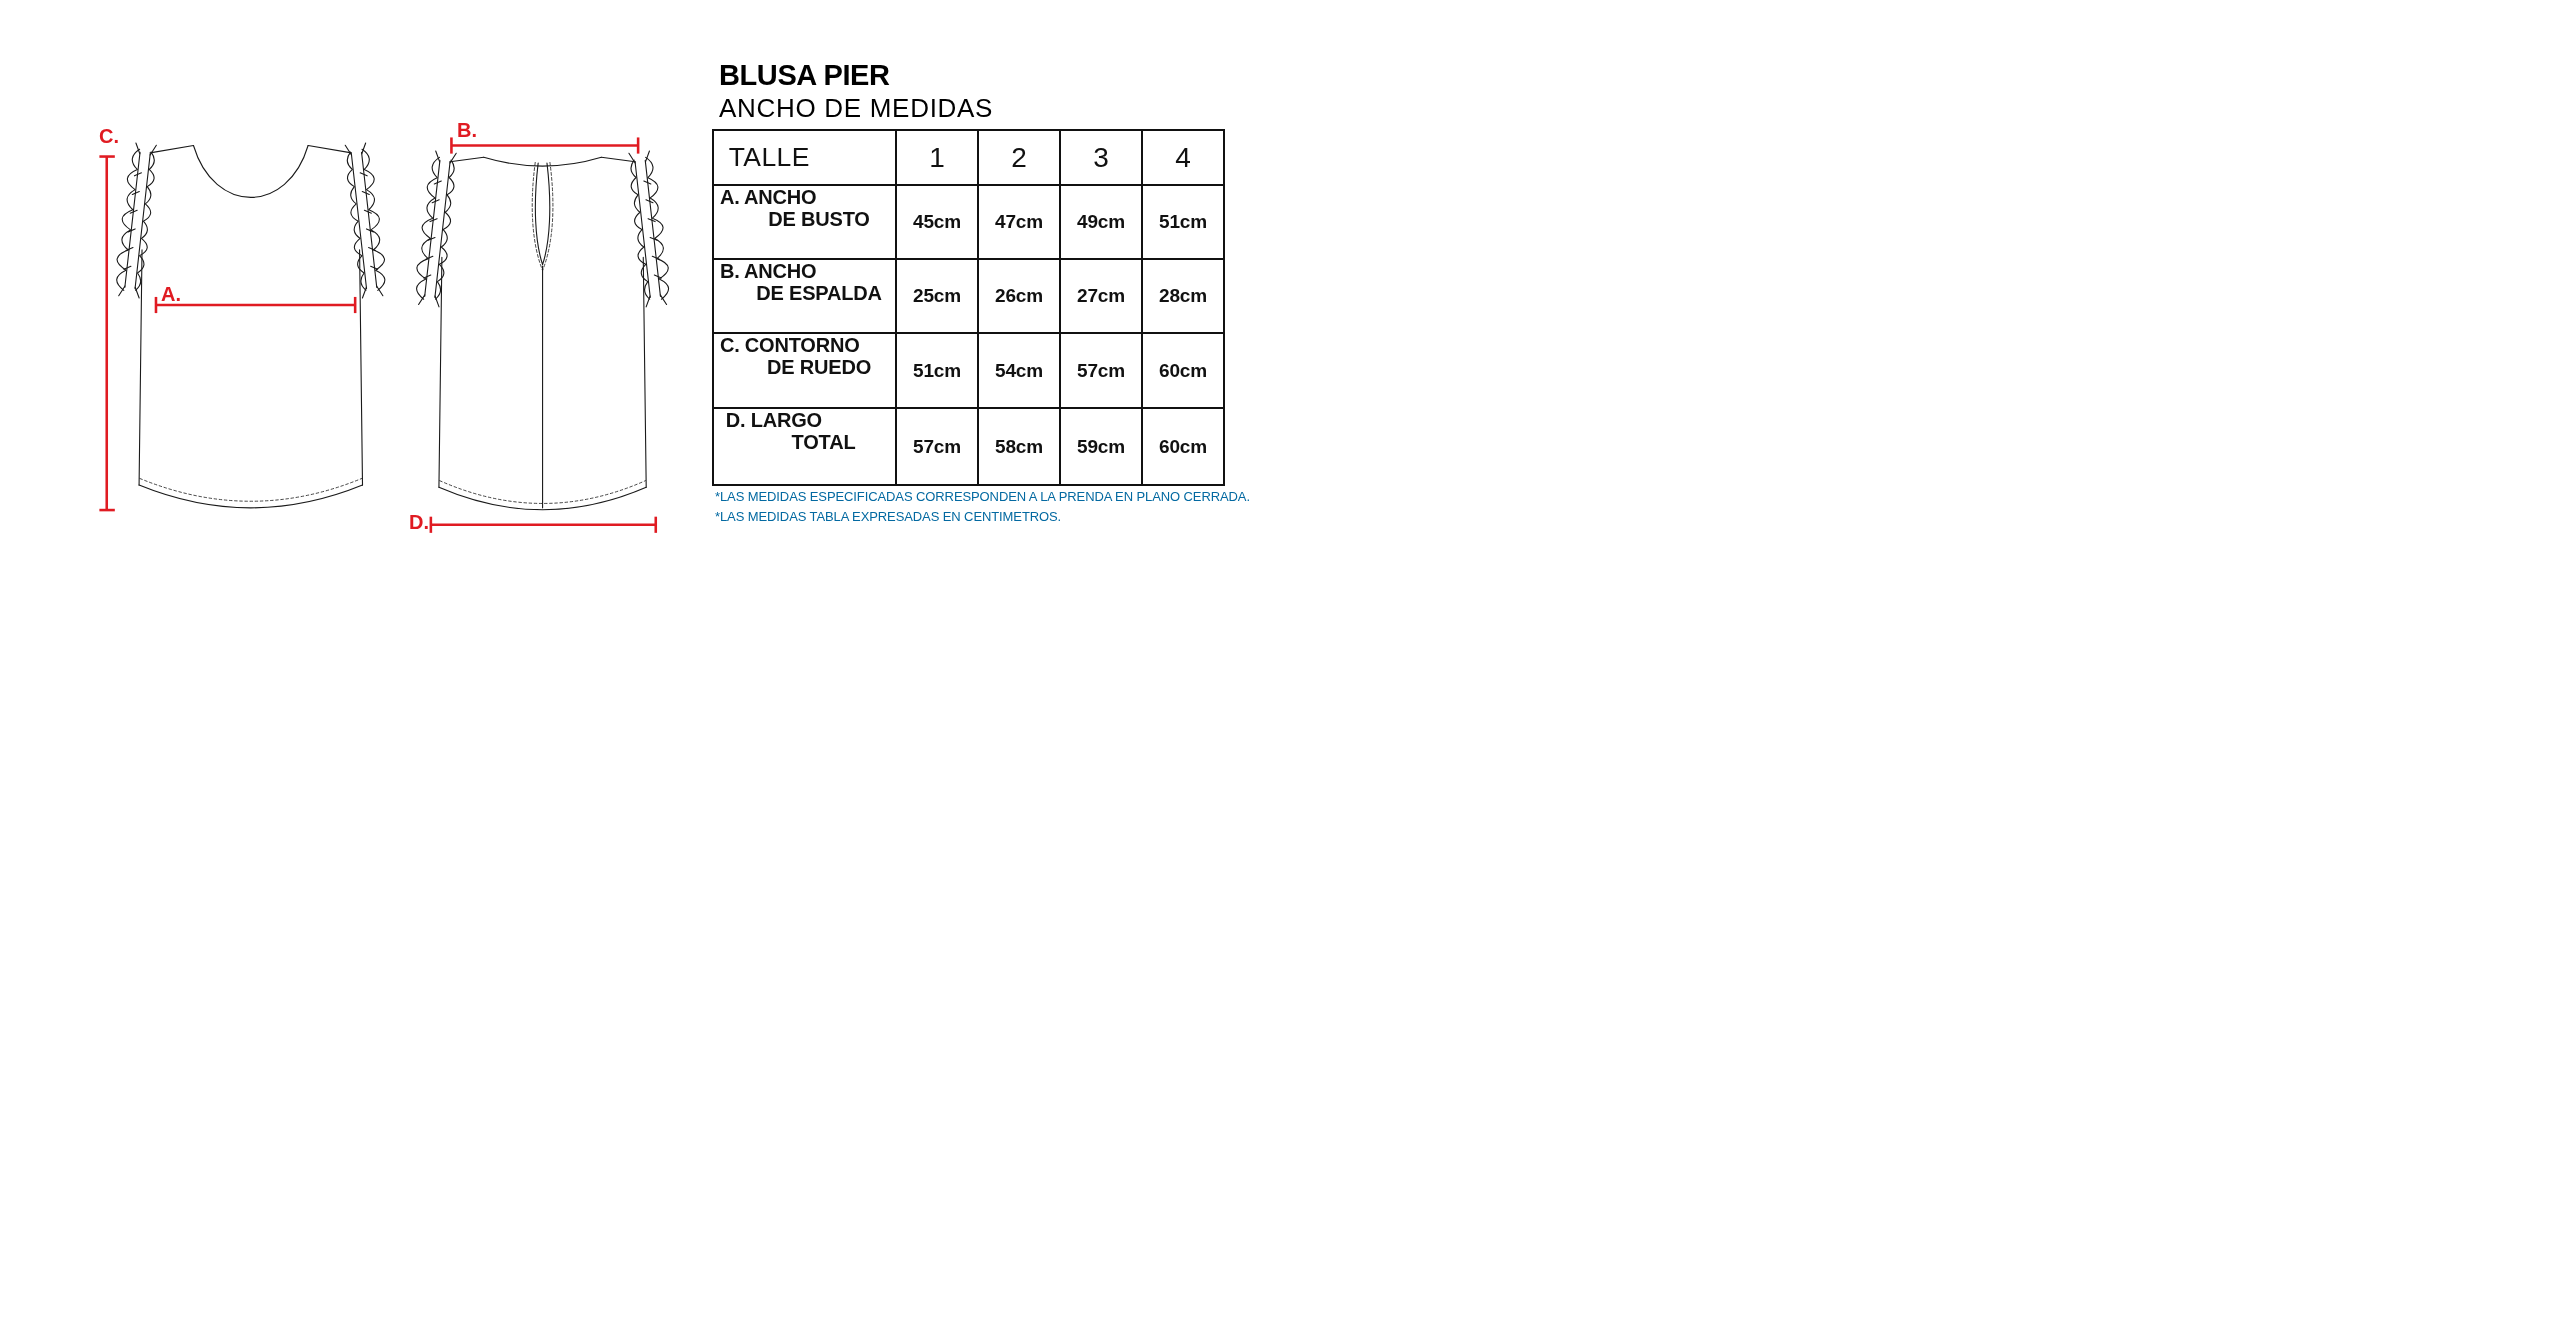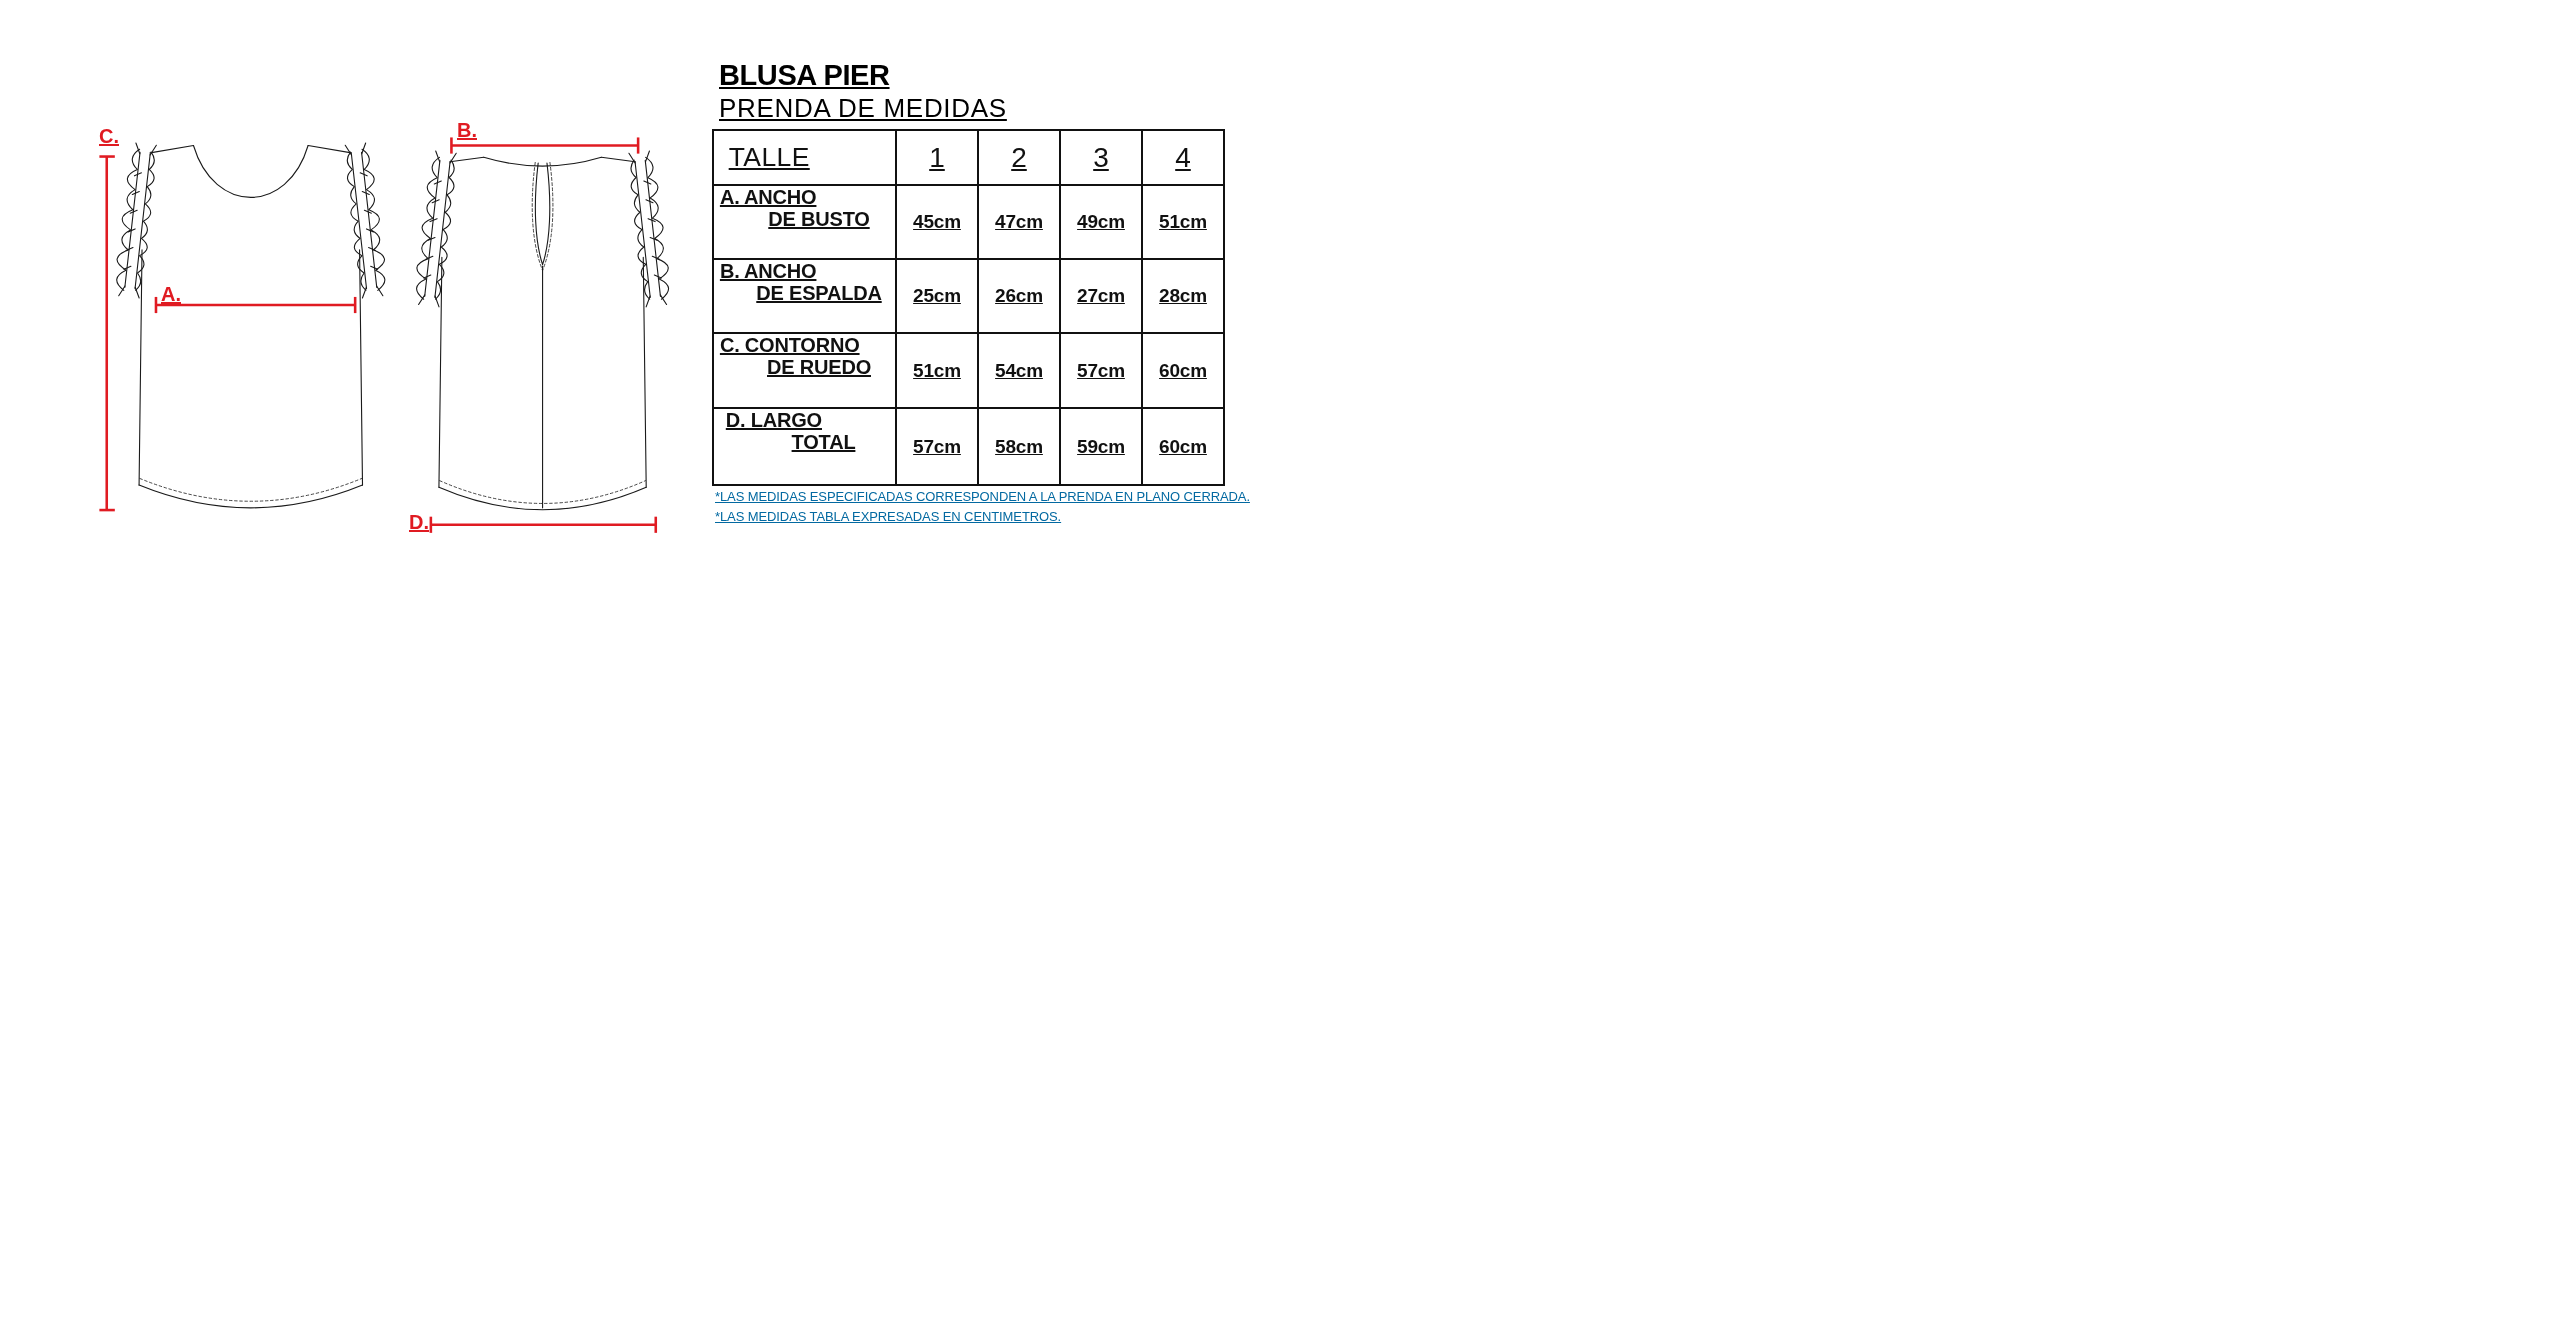--- a/index.html
+++ b/index.html
@@ -1,21 +1,21 @@
 <!DOCTYPE html>
 <html style="font-size:11.8px"><head>
 <meta charset="utf-8">
 <style>
   html,body{margin:0;padding:0;background:#ffffff;}
   body{
     width:1288px;height:660px;position:relative;overflow:hidden;
     font-family:"Liberation Sans","DejaVu Sans",sans-serif;
     color:#111;
   }
-  .abs{position:absolute;text-decoration:underline;}
+  .abs{position:absolute;}
   
   .title{
     left:719px;top:59px;font-size:29px;font-weight:700;letter-spacing:-0.4px;
     white-space:nowrap;color:#000;
   }
   .subtitle{
     left:719px;top:93px;font-size:26px;font-weight:400;letter-spacing:0.7px;
     white-space:nowrap;color:#000;
   }
   
@@ -161,21 +161,21 @@
     </g>
   </g>
 </svg>
 
 <div class="abs dim" style="left: 99px; top: 126px; color: rgb(224, 27, 34);">C.</div>
 <div class="abs dim" style="left: 161px; top: 284px; color: rgb(224, 27, 34);">A.</div>
 <div class="abs dim" style="left: 457px; top: 120px; color: rgb(224, 27, 34);">B.</div>
 <div class="abs dim" style="left: 409px; top: 512px; color: rgb(224, 27, 34);">D.</div>
 
 <div class="abs title">BLUSA PIER</div>
-<div class="abs subtitle">PRENDA DE MEDIDAS</div>
+<div class="abs subtitle">ANCHO DE MEDIDAS</div>
 
 <div class="abs tbl">
 
   <div class="cell c0 r0 th">TALLE</div>
   <div class="cell r0 num">1</div>
   <div class="cell r0 num">2</div>
   <div class="cell r0 num">3</div>
   <div class="cell r0 num">4</div>
 
   <div class="cell c0 lab">

